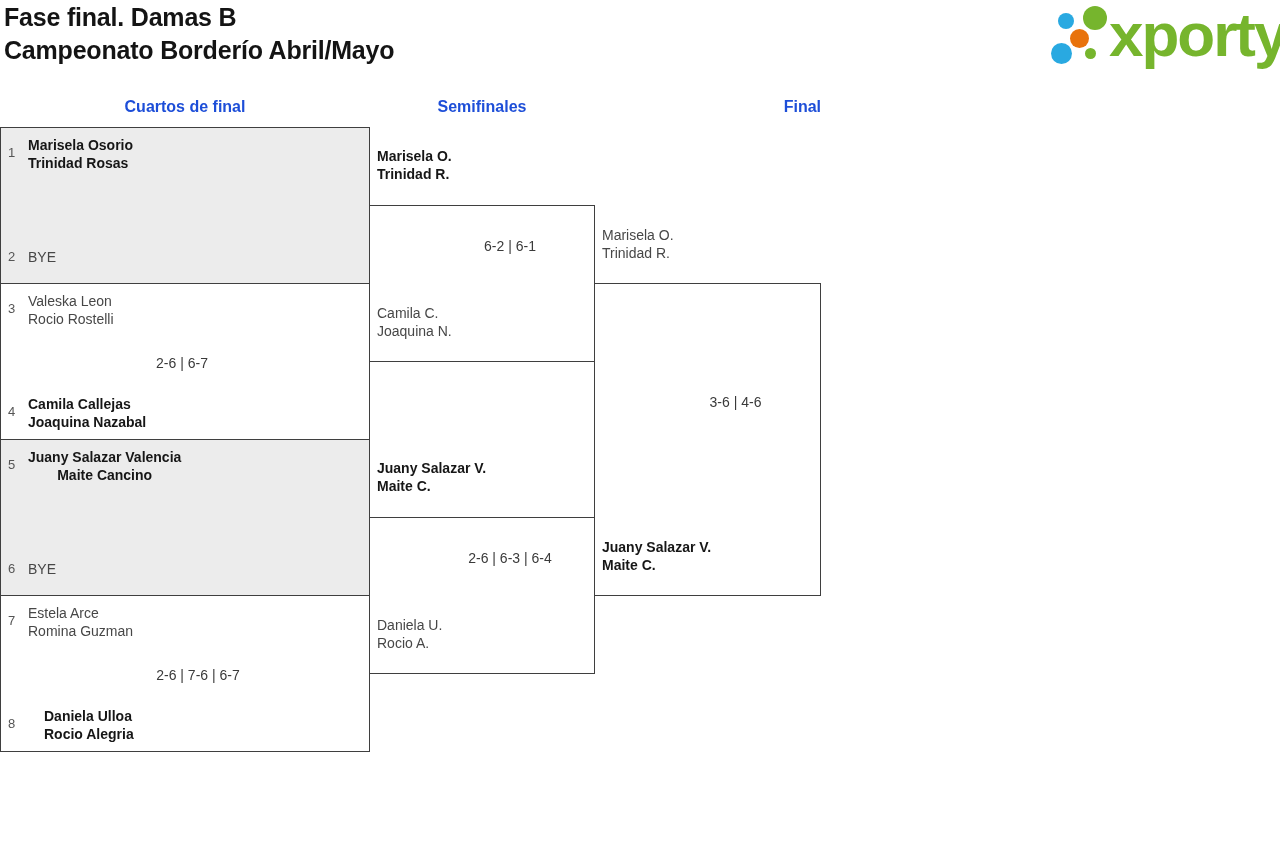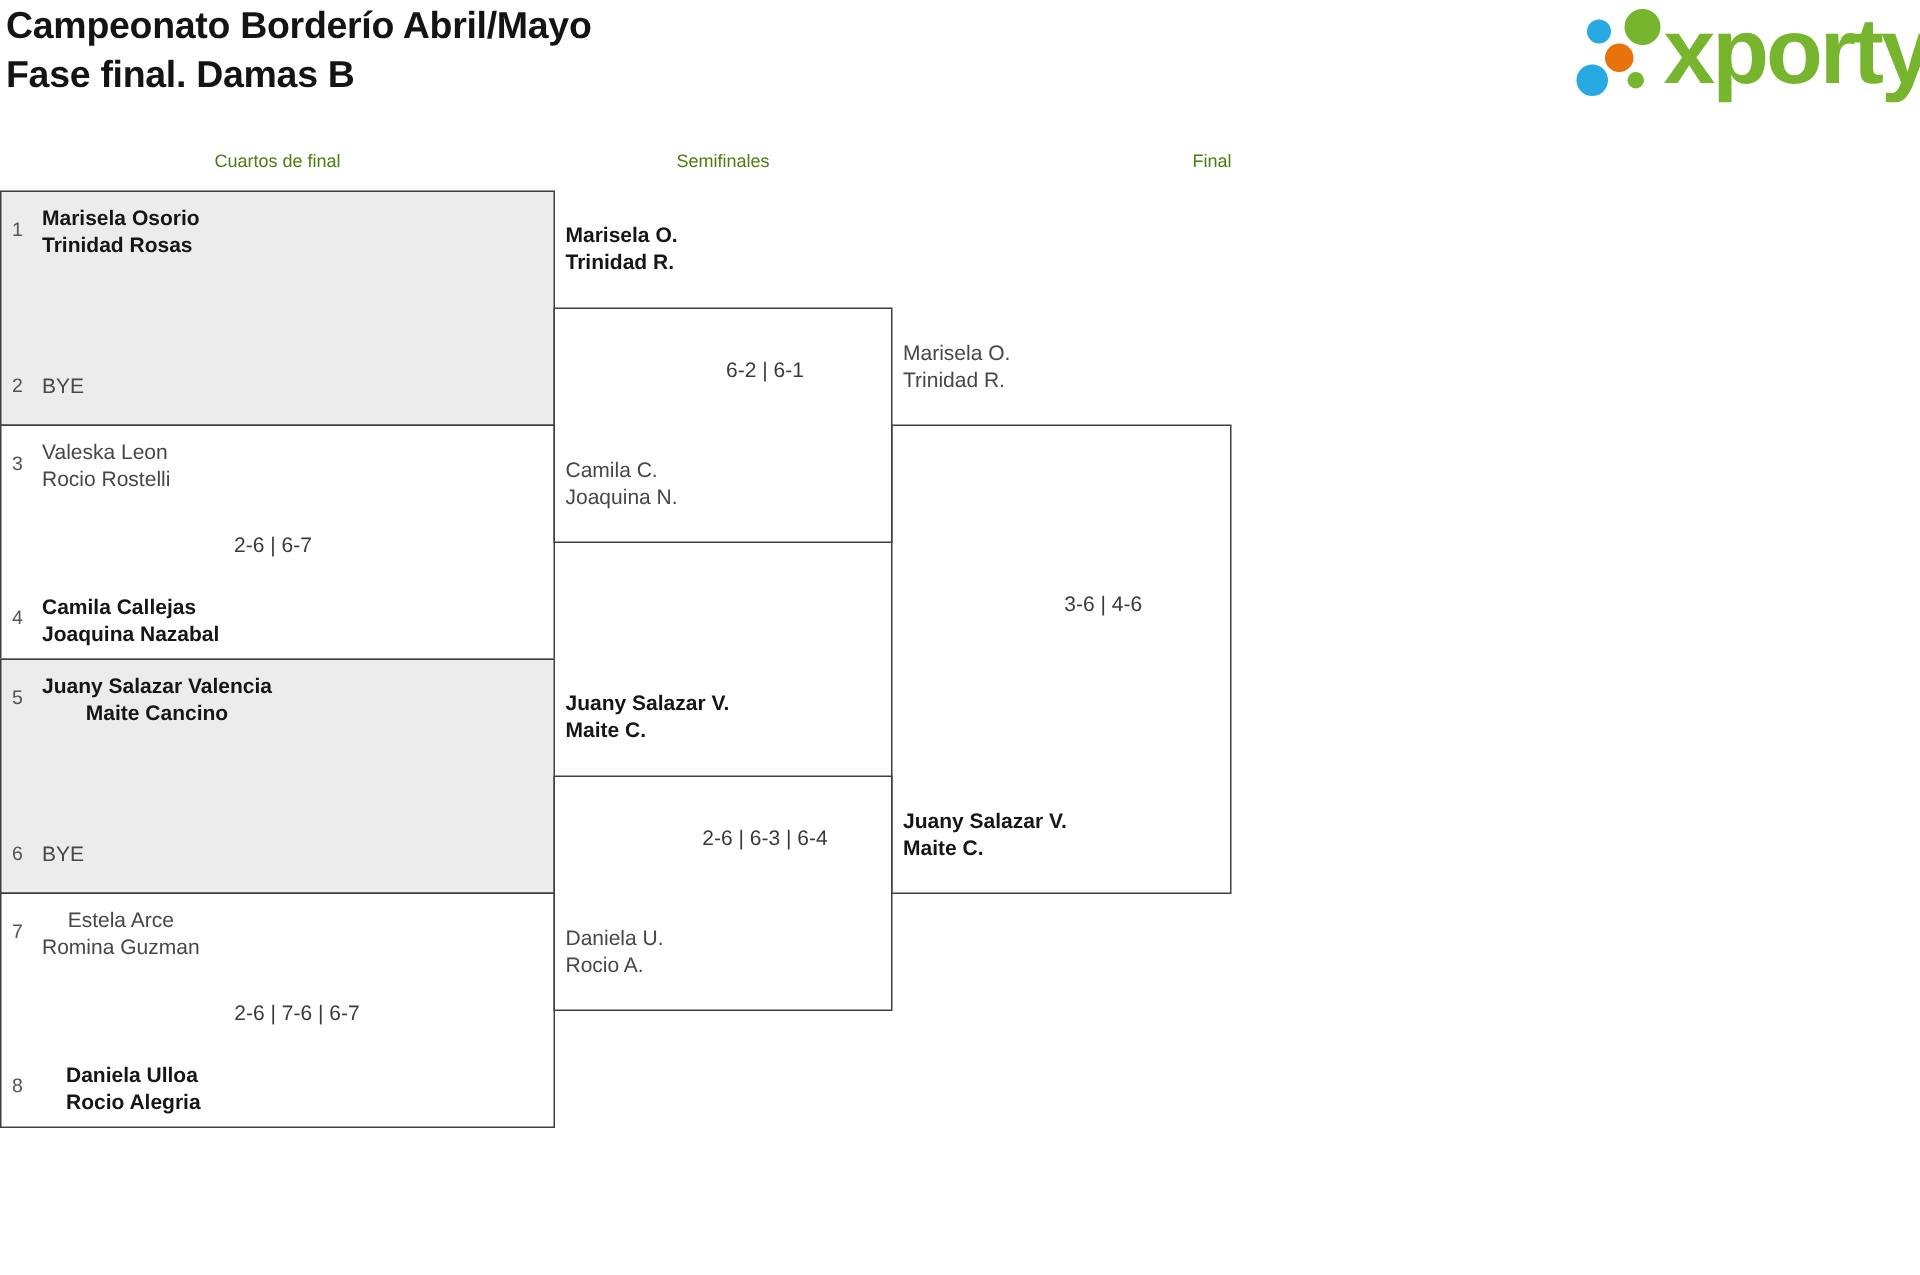--- a/index.html
+++ b/index.html
@@ -7,38 +7,38 @@
     position:relative;width:1280px;height:850px;background:#ffffff;overflow:hidden;
     font-family:"Liberation Sans","DejaVu Sans",sans-serif;color:#151515;
   }
   .abs{position:absolute;}
   
   .title{left:4px;top:1px;font-size:25px;line-height:33px;font-weight:700;color:#141414;letter-spacing:-0.2px;}
   
   .logo-dot{position:absolute;border-radius:50%;}
   .logo-word{position:absolute;left:1109px;top:9px;font-size:62px;line-height:52px;font-weight:700;letter-spacing:-2px;}
   
-  .col-header{top:98px;font-size:12px;line-height:18px;font-weight:400;text-align:center;color:#4d7c0f;}
+  .col-header{top:98px;font-size:16px;line-height:18px;font-weight:700;text-align:center;color:#1d4ed8;}
   
   .box{position:absolute;border:1px solid #3f3f3f;box-sizing:border-box;background:transparent;}
   .box.gray{background:#ececec;}
   
   .team{position:absolute;font-size:14px;line-height:18px;color:#474747;}
   .team.winner{font-weight:700;color:#161616;}
   .seed{position:absolute;font-size:13px;line-height:16px;color:#555;}
   .score{position:absolute;font-size:14px;line-height:18px;color:#3a3a3a;text-align:center;padding-left:28px;}
 </style>
 </head>
 <body>
 
 <div class="page">
 
   <div class="abs title">
+    <div>Fase final. Damas B</div>
     <div>Campeonato Borderío Abril/Mayo</div>
-    <div>Fase final. Damas B</div>
   </div>
 
   <div>
     <span class="logo-dot" style="left:1058px;top:13px;width:16px;height:16px;background:#29a9e1;"></span>
     <span class="logo-dot" style="left:1083px;top:6px;width:24px;height:24px;background:#76b52d;"></span>
     <span class="logo-dot" style="left:1070px;top:29px;width:19px;height:19px;background:#e8730c;"></span>
     <span class="logo-dot" style="left:1051px;top:43px;width:21px;height:21px;background:#29a9e1;"></span>
     <span class="logo-dot" style="left:1085px;top:48px;width:11px;height:11px;background:#76b52d;"></span>
     <span class="logo-word" style="color:#76b52d;">xporty</span>
   </div>
@@ -83,21 +83,21 @@
   <div class="team winner" style="left:28px;top:448px;text-align:center;">
     <div>Juany Salazar Valencia</div>
     <div>Maite Cancino</div>
   </div>
   <div class="seed" style="left:8px;top:561px;">6</div>
   <div class="team" style="left:28px;top:560px;">
     <div>BYE</div>
   </div>
 
   <div class="seed" style="left:8px;top:613px;">7</div>
-  <div class="team" style="left:28px;top:604px;text-align:center;">
+  <div class="team" style="left:28px;top:604px;">
     <div>Estela Arce</div>
     <div>Romina Guzman</div>
   </div>
   <div class="score" style="left:0;width:340px;top:666px;">2-6 | 7-6 | 6-7</div>
   <div class="seed" style="left:8px;top:716px;">8</div>
   <div class="team winner" style="left:44px;top:707px;">
     <div>Daniela Ulloa</div>
     <div>Rocio Alegria</div>
   </div>
 

